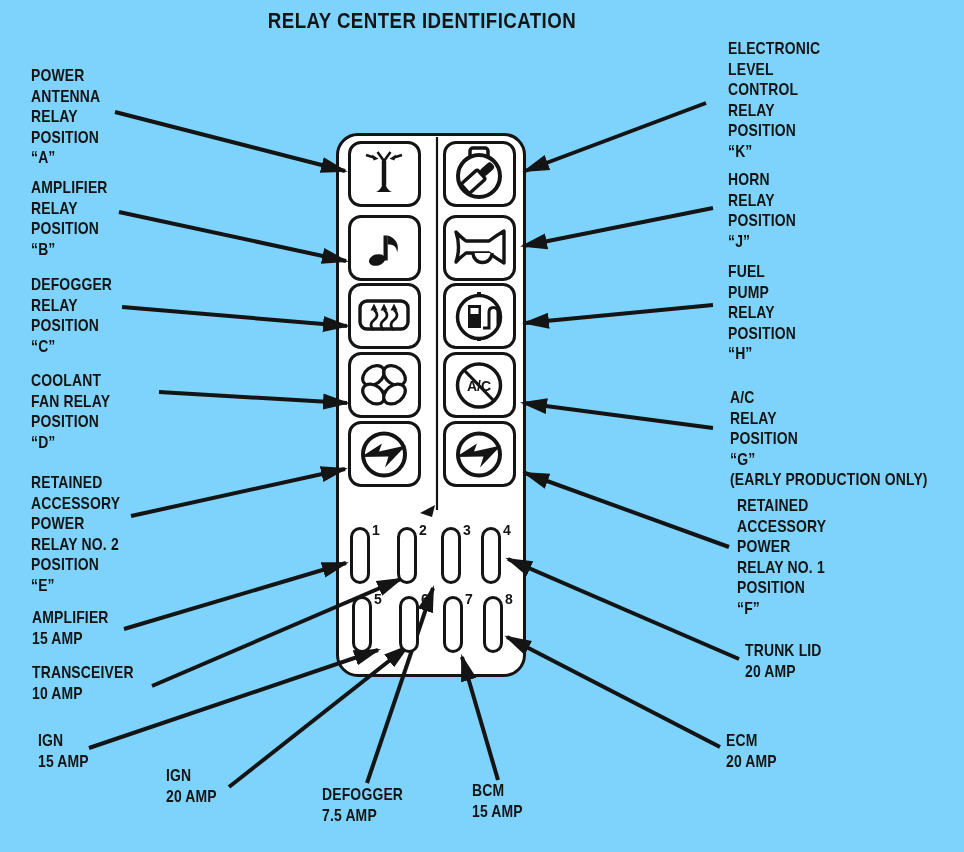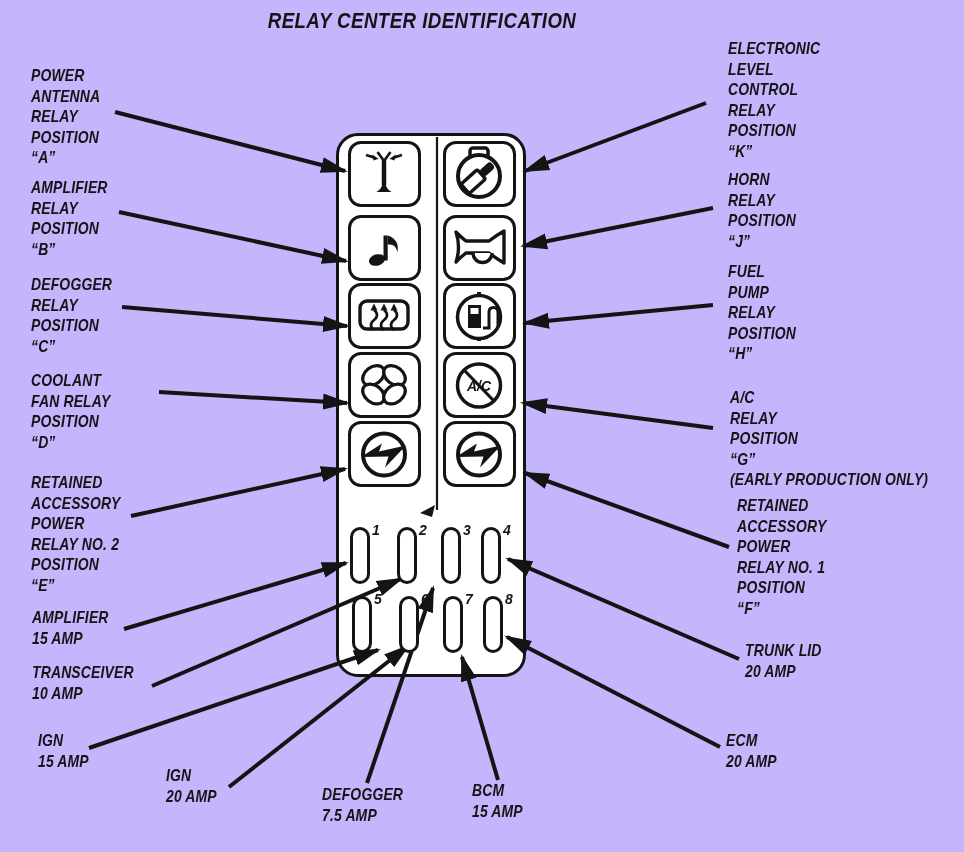--- a/index.html
+++ b/index.html
@@ -1,17 +1,17 @@
 <!DOCTYPE html>
 <html><head>
 <meta charset="utf-8">
 <style>
   html,body{margin:0;padding:0;background:#fff;}
-  #stage{position:relative;width:964px;height:852px;background:#c4b5fd;overflow:hidden;
-         font-family:"Liberation Sans",sans-serif;font-style:italic;}
+  #stage{position:relative;width:964px;height:852px;background:#7dd3fc;overflow:hidden;
+         font-family:"Liberation Sans",sans-serif;}
   #title{position:absolute;top:8px;left:0;width:844px;text-align:center;
          font-weight:700;font-size:22px;letter-spacing:.5px;color:#141414;
          transform:scaleX(.85);transform-origin:50% 0;white-space:nowrap;}
   .callout{position:absolute;transform:scaleX(.82);transform-origin:0 0;}
   .callout-line{font-weight:700;font-size:17px;line-height:20.5px;letter-spacing:.2px;
          color:#141414;white-space:nowrap;}
   #panel{position:absolute;left:336px;top:133px;width:190px;height:544px;
          border:3px solid #141414;border-radius:22px;box-sizing:border-box;background:#fff;}
   .relay-slot{position:absolute;width:73px;height:66px;border:3.5px solid #141414;
          border-radius:13px;box-sizing:border-box;background:#fff;}

